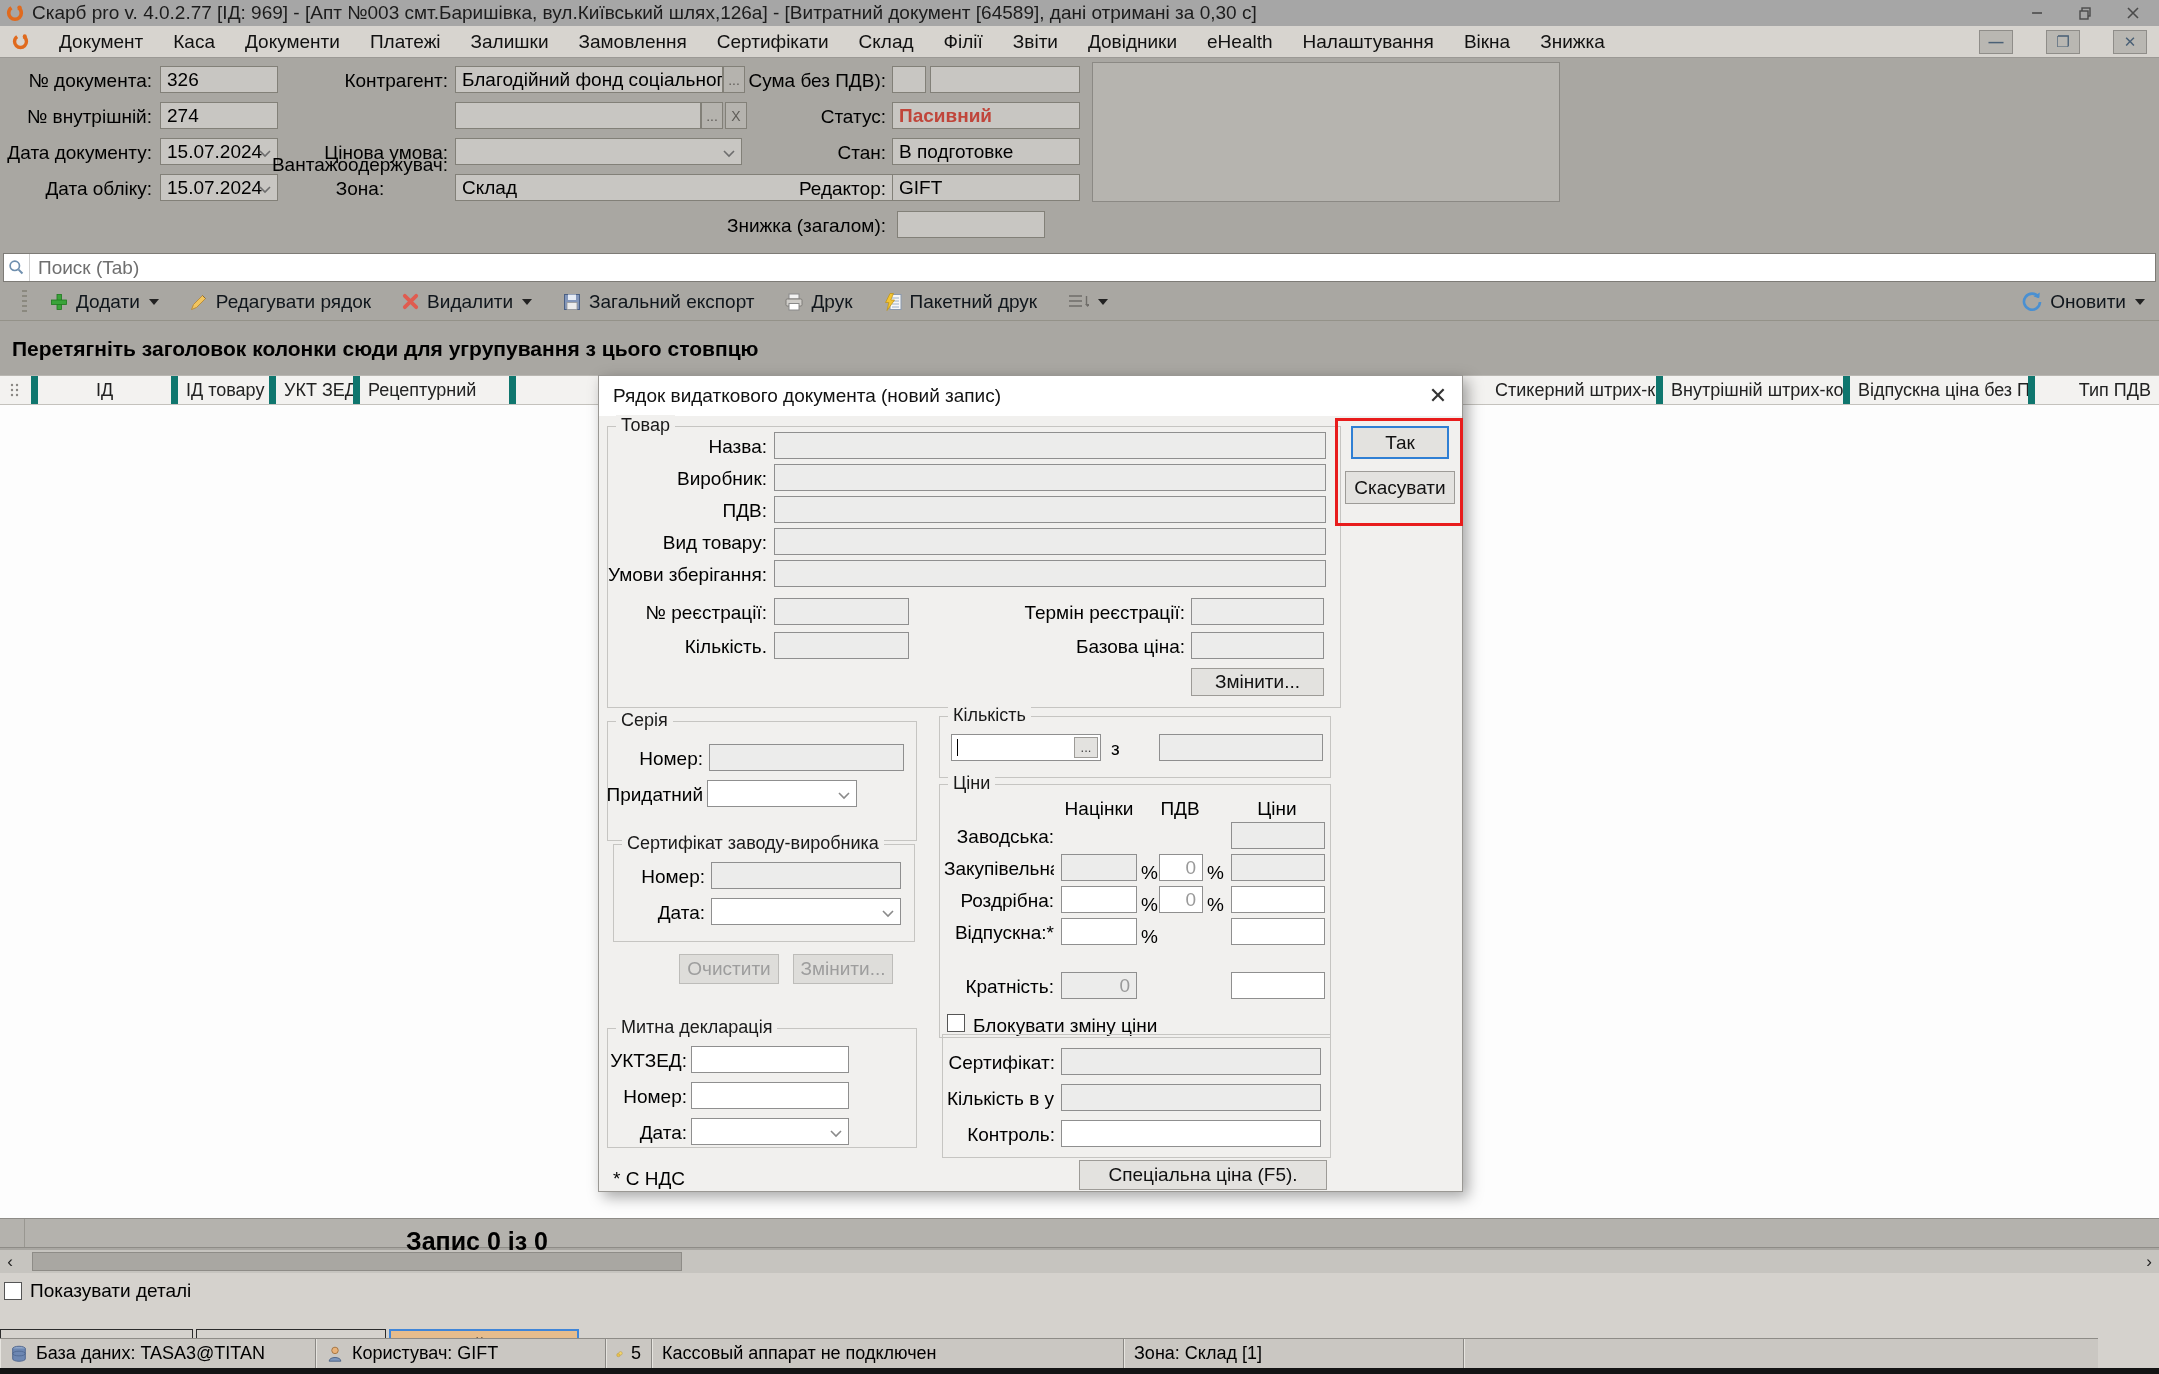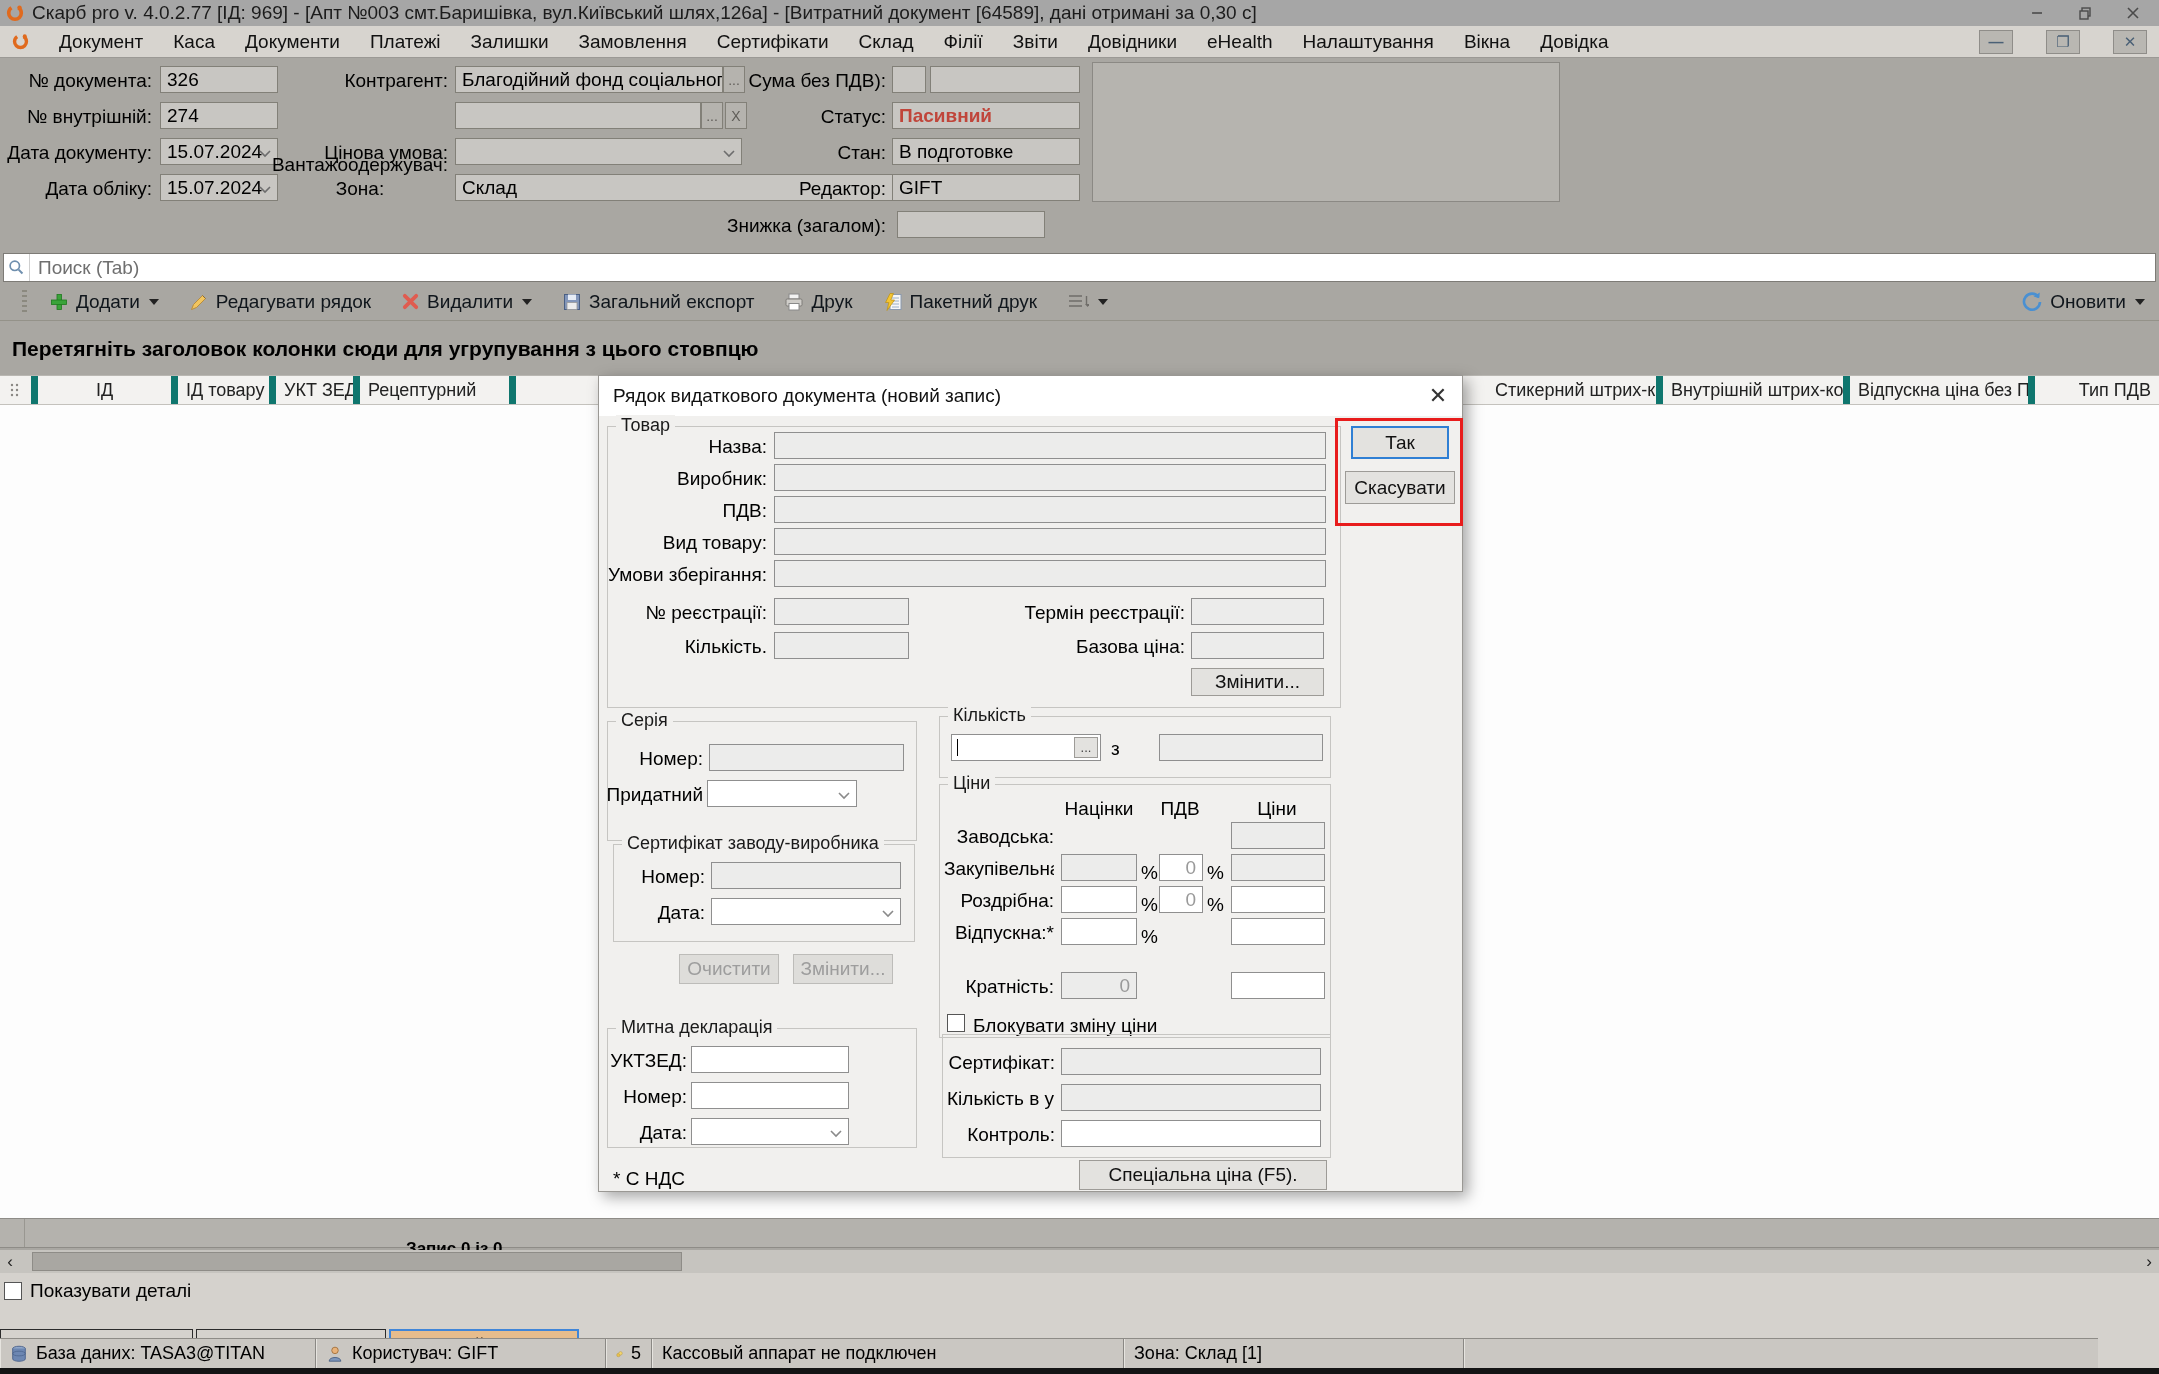--- a/index.html
+++ b/index.html
@@ -33,21 +33,21 @@
   .caretdn{width:0;height:0;border-left:5px solid transparent;border-right:5px solid transparent;border-top:6px solid #222;margin-left:2px;}
   #refreshbtn{margin-left:auto;}
   
   #grouphint{left:0;top:322px;width:2159px;height:53px;display:flex;align-items:center;padding-left:12px;font-weight:bold;font-size:21px;color:#000;}
   #gridheader{left:0;top:375px;width:2159px;height:30px;background:#f3f2f0;border-top:1px solid #b9b7b2;border-bottom:1px solid #c4c2bd;}
   .hcell{position:absolute;top:0;height:28px;border-right:7px solid #0f766e;display:flex;align-items:center;padding:0 8px;font-size:18px;color:#222;white-space:nowrap;overflow:hidden;}
   #gridbody{left:0;top:405px;width:2159px;height:813px;background:#fdfdfd;}
   
   #recordbar{left:0;top:1218px;width:2159px;height:30px;background:#b4b2ad;border-top:1px solid #8e8c87;border-bottom:1px solid #8e8c87;}
   #recordbar .cell0{position:absolute;left:0;top:0;width:25px;height:100%;border-right:1px solid #999791;}
-  #recordbar .rectext{position:absolute;left:406px;top:20px;font-weight:bold;font-size:17px;}
+  #recordbar .rectext{position:absolute;left:406px;top:8px;font-weight:bold;font-size:25px;}
   #hscroll{left:0;top:1250px;width:2159px;height:23px;background:#c6c4bf;}
   #hscroll .arrow{position:absolute;top:0;width:20px;height:23px;display:flex;align-items:center;justify-content:center;font-size:17px;color:#222;}
   #hthumb{position:absolute;left:32px;top:2px;width:650px;height:19px;background:#a9a7a2;border:1px solid #8e8c87;}
   #belowarea{left:0;top:1273px;width:2159px;height:101px;background:#d5d2cd;}
   .checkbox{width:18px;height:18px;background:#fff;border:1px solid #555;display:inline-block;}
   #detailsrow{left:4px;top:1280px;display:flex;align-items:center;gap:8px;}
   .tab{position:absolute;top:1306px;height:32px;border:1px solid #2b2b2b;background:#d5d2cd;display:flex;align-items:center;padding:0 10px;font-size:17px;white-space:nowrap;overflow:hidden;margin-top:23px;}
   .tab.active{background:#e6bc8c;border:2px solid #3f85d8;}
   #statusbar{left:0;top:1338px;width:2098px;height:30px;background:#cac7c2;border-top:1px solid #8e8c87;display:flex;align-items:center;}
   .sseg{height:100%;display:flex;align-items:center;gap:8px;padding:0 10px;border-right:1px solid #8a8884;box-shadow:1px 0 0 #e6e4df inset;font-size:18px;white-space:nowrap;overflow:hidden;}
@@ -111,21 +111,21 @@
     <span class="mitem">Залишки</span>
     <span class="mitem">Замовлення</span>
     <span class="mitem">Сертифікати</span>
     <span class="mitem">Склад</span>
     <span class="mitem">Філії</span>
     <span class="mitem">Звіти</span>
     <span class="mitem">Довідники</span>
     <span class="mitem">eHealth</span>
     <span class="mitem">Налаштування</span>
     <span class="mitem">Вікна</span>
-    <span class="mitem">Довідка</span>
+    <span class="mitem">Знижка</span>
     <span class="spacer"></span>
     <span class="mdictl">—</span>
     <span class="mdictl">❐</span>
     <span class="mdictl">✕</span>
   </div>
 
   <div class="lbl" style="left:2px;top:70px;width:150px;">№ документа:</div>
   <div class="fld" style="left:160px;top:66px;width:118px;">326</div>
 
   <div class="lbl" style="left:2px;top:106px;width:150px;">№ внутрішній:</div>

